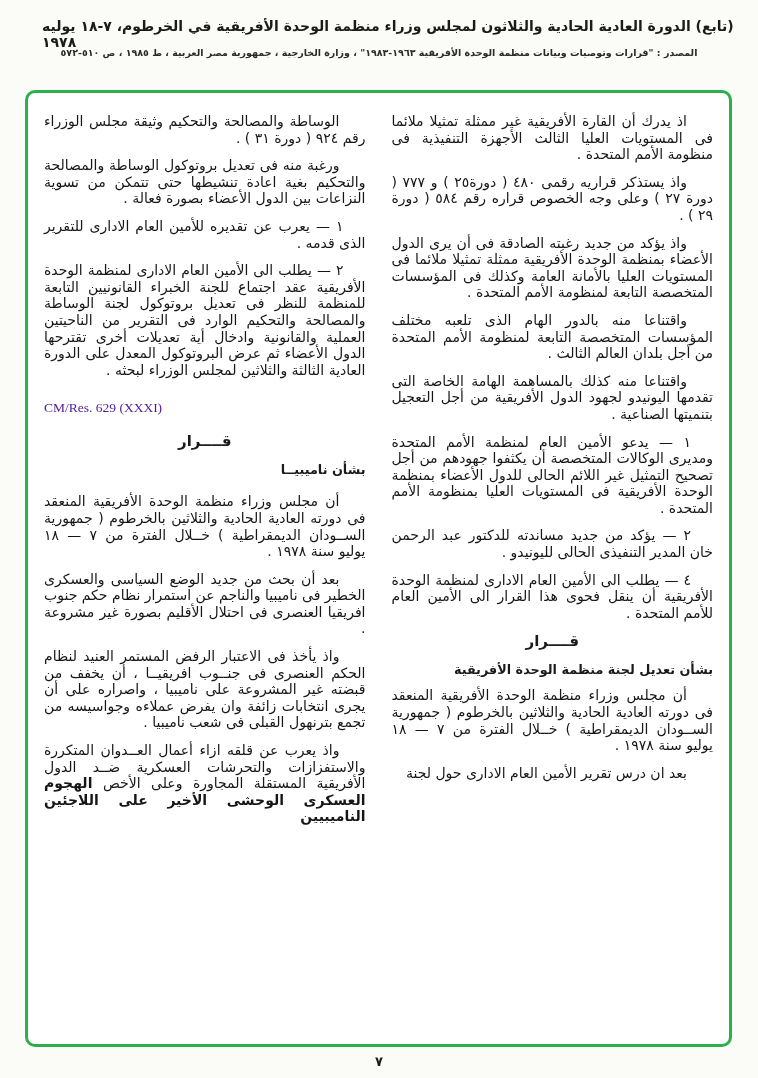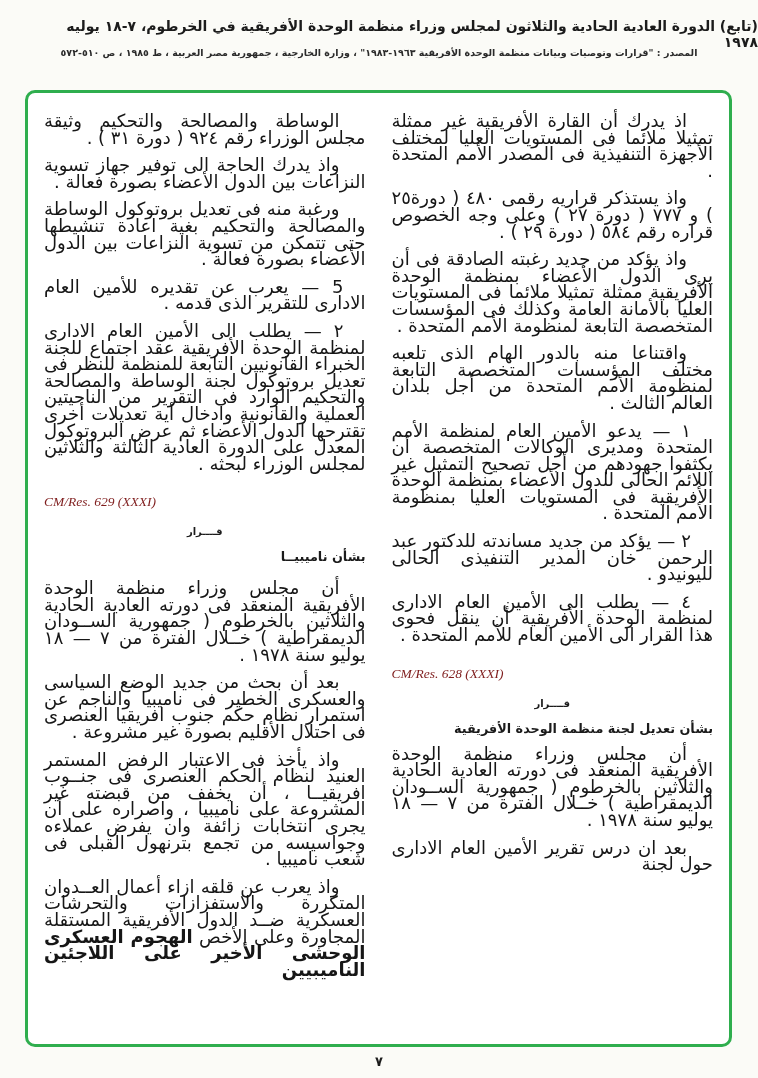--- a/index.html
+++ b/index.html
@@ -10,21 +10,21 @@
     background: #fbfbf7;
     font-family: "DejaVu Sans", sans-serif;
     color: #1b1b1b;
     overflow: hidden;
   }
   .page { position: relative; width: 758px; height: 1078px; }
 
   .header-title {
     position: absolute;
     top: 18px; left: 0; right: 0;
-    text-align: right;
+    text-align: left;
     direction: rtl;
     font-size: 14px;
     font-weight: 700;
     letter-spacing: 0;
     padding-left: 42px;
   }
   .header-source {
     position: absolute;
     top: 47px; left: 0; right: 0;
     text-align: center;
@@ -52,43 +52,42 @@
     padding: 20px 16px 12px 16px;
     display: flex;
     direction: rtl;          
     gap: 26px;
   }
   .column { flex: 1 1 0; min-width: 0; }
 
   .para {
     direction: rtl;
     text-align: justify;
-    font-size: 18px;
+    font-size: 14px;
     line-height: 16.6px;
     margin: 0 0 11px 0;
     text-indent: 26px;
     color: #161616;
   }
   .para.numbered { text-indent: 22px; }
 
   .res-code {
     direction: ltr;
     text-align: left;
     font-family: "Liberation Serif", "DejaVu Serif", serif;
     font-size: 13.5px;
     margin: 22px 0 16px 0;
     text-indent: 0;
-    color: #7f1d1d;
-    font-style: italic;
+    color: #4c1d95;
   }
   .heading-qarar {
     direction: rtl;
     text-align: center;
     font-weight: 700;
-    font-size: 10px;
+    font-size: 15px;
     margin: 4px 0 12px 0;
     text-indent: 0;
   }
   .heading-sub {
     direction: rtl;
     font-weight: 700;
     font-size: 12.8px;
     margin: 0 0 10px 0;
     text-indent: 0;
   }
@@ -111,39 +110,38 @@
 
 <div class="page">
 
   <div class="header-title">(تابع) الدورة العادية الحادية والثلاثون لمجلس وزراء منظمة الوحدة الأفريقية في الخرطوم، ٧-١٨ يوليه ١٩٧٨</div>
   <div class="header-source">المصدر : "قرارات وتوصيات وبيانات منظمة الوحدة الأفريقية ١٩٦٣-١٩٨٣" ، وزارة الخارجية ، جمهورية مصر العربية ، ط ١٩٨٥ ، ص ٥١٠-٥٧٢</div>
 
   <div class="green-box">
     <div class="columns">
 
       <div class="column">
-        <p class="para">اذ يدرك أن القارة الأفريقية غير ممثلة تمثيلا ملائما فى المستويات العليا لمختلف الأجهزة التنفيذية فى المصدر الأمم المتحدة .</p>
+        <p class="para">اذ يدرك أن القارة الأفريقية غير ممثلة تمثيلا ملائما فى المستويات العليا الثالث الأجهزة التنفيذية فى منظومة الأمم المتحدة .</p>
         <p class="para">واذ يستذكر قراريه رقمى ٤٨٠ ( دورة٢٥ ) و ٧٧٧ ( دورة ٢٧ ) وعلى وجه الخصوص قراره رقم ٥٨٤ ( دورة ٢٩ ) .</p>
         <p class="para">واذ يؤكد من جديد رغبته الصادقة فى أن يرى الدول الأعضاء بمنظمة الوحدة الأفريقية ممثلة تمثيلا ملائما فى المستويات العليا بالأمانة العامة وكذلك فى المؤسسات المتخصصة التابعة لمنظومة الأمم المتحدة .</p>
         <p class="para">واقتناعا منه بالدور الهام الذى تلعبه مختلف المؤسسات المتخصصة التابعة لمنظومة الأمم المتحدة من أجل بلدان العالم الثالث .</p>
+        <p class="para">واقتناعا منه كذلك بالمساهمة الهامة الخاصة التى تقدمها اليونيدو لجهود الدول الأفريقية من أجل التعجيل بتنميتها الصناعية .</p>
         <p class="para numbered">١ — يدعو الأمين العام لمنظمة الأمم المتحدة ومديرى الوكالات المتخصصة أن يكثفوا جهودهم من أجل تصحيح التمثيل غير اللائم الحالى للدول الأعضاء بمنظمة الوحدة الأفريقية فى المستويات العليا بمنظومة الأمم المتحدة .</p>
         <p class="para numbered">٢ — يؤكد من جديد مساندته للدكتور عبد الرحمن خان المدير التنفيذى الحالى لليونيدو .</p>
         <p class="para numbered">٤ — يطلب الى الأمين العام الادارى لمنظمة الوحدة الأفريقية أن ينقل فحوى هذا القرار الى الأمين العام للأمم المتحدة .</p>
-        <p class="res-code">CM/Res. 628 (XXXI)</p>
         <p class="heading-qarar">قــــرار</p>
         <p class="heading-sub">بشأن تعديل لجنة منظمة الوحدة الأفريقية</p>
         <p class="para mt-md">أن مجلس وزراء منظمة الوحدة الأفريقية المنعقد فى دورته العادية الحادية والثلاثين بالخرطوم ( جمهورية الســودان الديمقراطية ) خــلال الفترة من ٧ — ١٨ يوليو سنة ١٩٧٨ .</p>
         <p class="para">بعد ان درس تقرير الأمين العام الادارى حول لجنة</p>
       </div>
 
       <div class="column">
         <p class="para">الوساطة والمصالحة والتحكيم وثيقة مجلس الوزراء رقم ٩٢٤ ( دورة ٣١ ) .</p>
-        <p class="para">واذ يدرك الحاجة الى توفير جهاز تسوية النزاعات بين الدول الأعضاء بصورة فعالة .</p>
         <p class="para">ورغبة منه فى تعديل بروتوكول الوساطة والمصالحة والتحكيم بغية اعادة تنشيطها حتى تتمكن من تسوية النزاعات بين الدول الأعضاء بصورة فعالة .</p>
-        <p class="para numbered">5 — يعرب عن تقديره للأمين العام الادارى للتقرير الذى قدمه .</p>
+        <p class="para numbered">١ — يعرب عن تقديره للأمين العام الادارى للتقرير الذى قدمه .</p>
         <p class="para numbered">٢ — يطلب الى الأمين العام الادارى لمنظمة الوحدة الأفريقية عقد اجتماع للجنة الخبراء القانونيين التابعة للمنظمة للنظر فى تعديل بروتوكول لجنة الوساطة والمصالحة والتحكيم الوارد فى التقرير من الناحيتين العملية والقانونية وادخال أية تعديلات أخرى تقترحها الدول الأعضاء ثم عرض البروتوكول المعدل على الدورة العادية الثالثة والثلاثين لمجلس الوزراء لبحثه .</p>
         <p class="res-code">CM/Res. 629 (XXXI)</p>
         <p class="heading-qarar">قــــرار</p>
         <p class="heading-sub mb-lg">بشأن ناميبيــا</p>
         <p class="para">أن مجلس وزراء منظمة الوحدة الأفريقية المنعقد فى دورته العادية الحادية والثلاثين بالخرطوم ( جمهورية الســودان الديمقراطية ) خــلال الفترة من ٧ — ١٨ يوليو سنة ١٩٧٨ .</p>
         <p class="para">بعد أن بحث من جديد الوضع السياسى والعسكرى الخطير فى ناميبيا والناجم عن استمرار نظام حكم جنوب افريقيا العنصرى فى احتلال الأقليم بصورة غير مشروعة .</p>
         <p class="para">واذ يأخذ فى الاعتبار الرفض المستمر العنيد لنظام الحكم العنصرى فى جنــوب افريقيــا ، أن يخفف من قبضته غير المشروعة على ناميبيا ، واصراره على أن يجرى انتخابات زائفة وان يفرض عملاءه وجواسيسه من تجمع بترنهول القبلى فى شعب ناميبيا .</p>
         <p class="para"><span>واذ يعرب عن قلقه ازاء أعمال العــدوان المتكررة والاستفزازات والتحرشات العسكرية ضــد الدول الأفريقية المستقلة المجاورة وعلى الأخص </span><span class="bold-tail">الهجوم العسكرى الوحشى الأخير على اللاجئين الناميبيين</span></p>
       </div>
 

